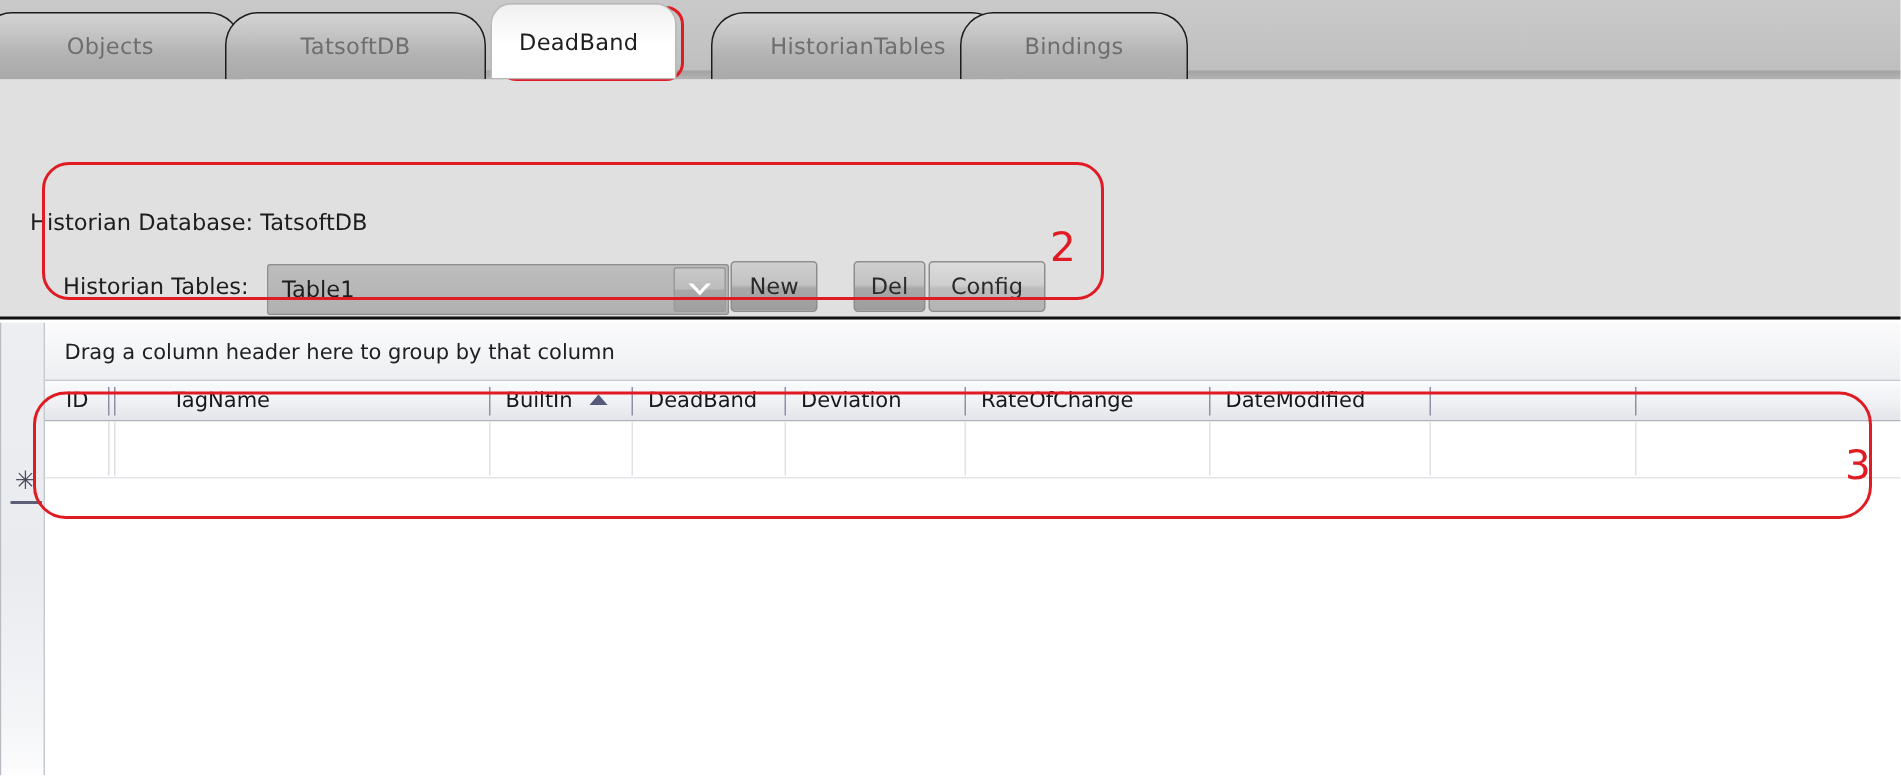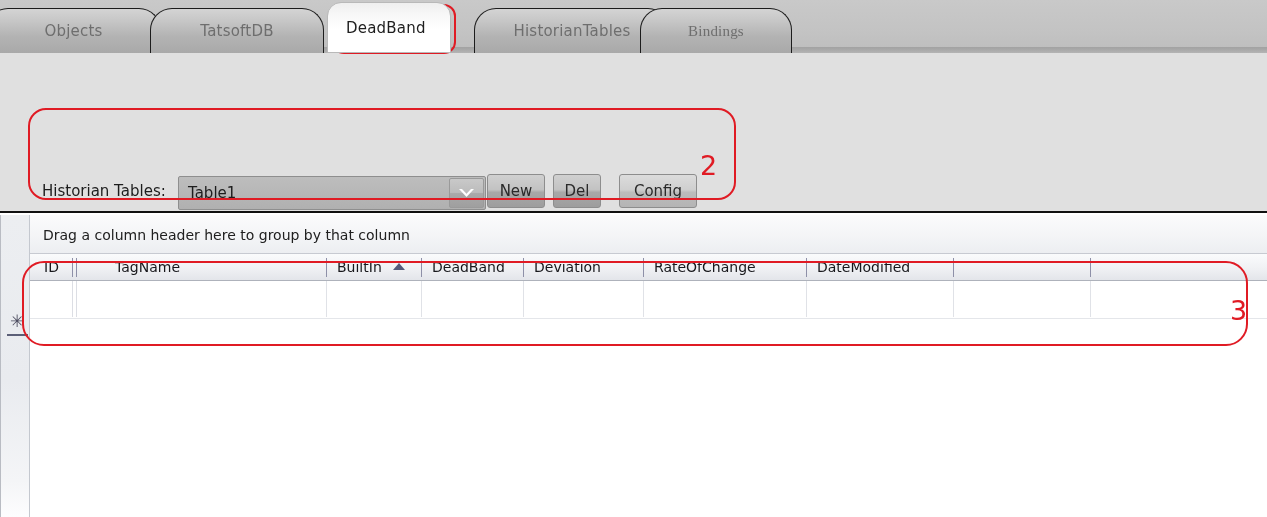--- a/index.html
+++ b/index.html
@@ -38,21 +38,21 @@
     background:linear-gradient(180deg,#efefef 0%,#f7f7f7 22%,#ffffff 55%,#ffffff 100%);
     color:#1d1d1d;
     z-index:6;
     justify-content:flex-start;
     padding-left:18px;
   }
   .tab.t0{left:-14px;width:175px;}
   .tab.t1{left:150px;width:174px;}
   .tab.active.t2{left:327px;width:124px;}
   .tab.t3{left:450px;width:196px;margin-left:24px;}
-  .tab.t4{left:640px;width:152px;font-family:Liberation Serif, serif;}
+  .tab.t4{left:640px;width:152px;}
 
   
   .cfgpanel{
     position:absolute;left:0;top:53px;width:1267px;height:160px;
     background:#e0e0e0;
     border-bottom:2px solid #101010;
     box-sizing:border-box;
   }
   .dblabel{
     position:absolute;left:20px;top:86px;font-size:15px;color:#1d1d1d;white-space:nowrap;
@@ -77,21 +77,21 @@
   }
   .chev{display:block;}
   .btn{
     position:absolute;top:121px;height:34px;
     border:1px solid #8d8d8d;border-radius:3px;box-sizing:border-box;
     background:linear-gradient(180deg,#d0d0d0 0%,#c2c2c2 46%,#a8a8a8 54%,#9d9d9d 100%);
     display:flex;align-items:center;justify-content:center;
     font-size:15px;color:#2a2a2a;
   }
   .btn.b-new{left:487px;width:58px;}
-  .btn.b-del{left:553px;width:48px;}
+  .btn.b-del{left:569px;width:48px;}
   .btn.b-cfg{left:619px;width:78px;
     background:linear-gradient(180deg,#dcdcdc 0%,#cfcfcf 46%,#bcbcbc 54%,#b4b4b4 100%);}
   .desc{
     position:absolute;left:80px;top:172px;font-size:15px;color:#1d1d1d;white-space:nowrap;
   }
 
   
   .gridarea{
     position:absolute;left:0;top:215px;width:1267px;height:302px;
     background:#ffffff;overflow:hidden;
@@ -177,20 +177,21 @@
   </div>
   <div class="tab t4">
     <span>Bindings</span>
   </div>
   <div class="tab active t2">
     <span>DeadBand</span>
   </div>
 </div>
 
 <div class="cfgpanel">
+  <div class="dblabel">Historian Database: TatsoftDB</div>
 
   <div class="tableslabel">Historian Tables:</div>
 
   <div class="combo">
     <span class="combo-value">Table1</span>
     <span class="combo-btn">
       <svg class="chev" width="17" height="12" viewBox="0 0 17 12" aria-hidden="true">
         <polygon points="1,2 8.5,10 16,2 13,2 8.5,6.8 4,2" fill="#ffffff"></polygon>
       </svg>
     </span>

